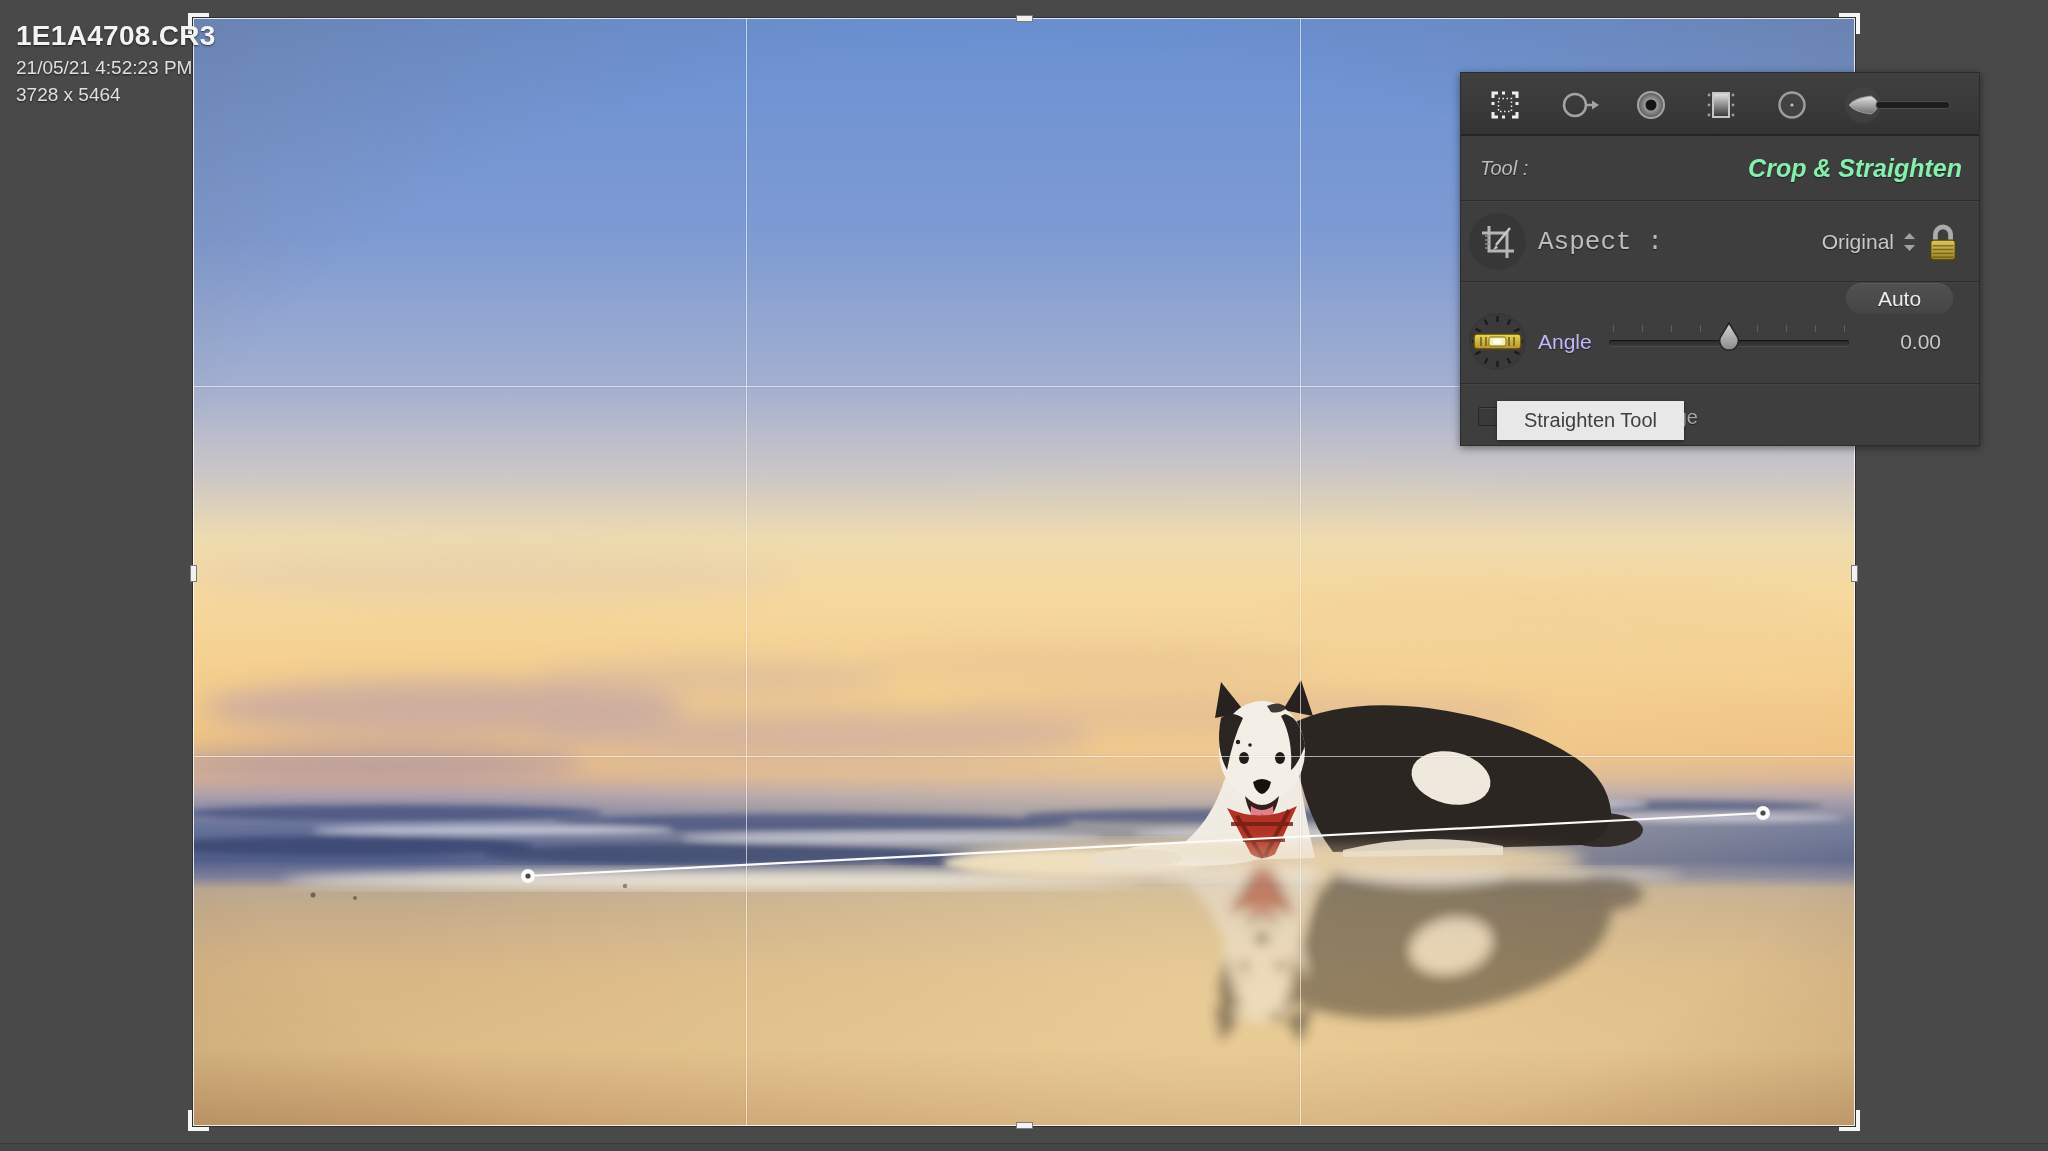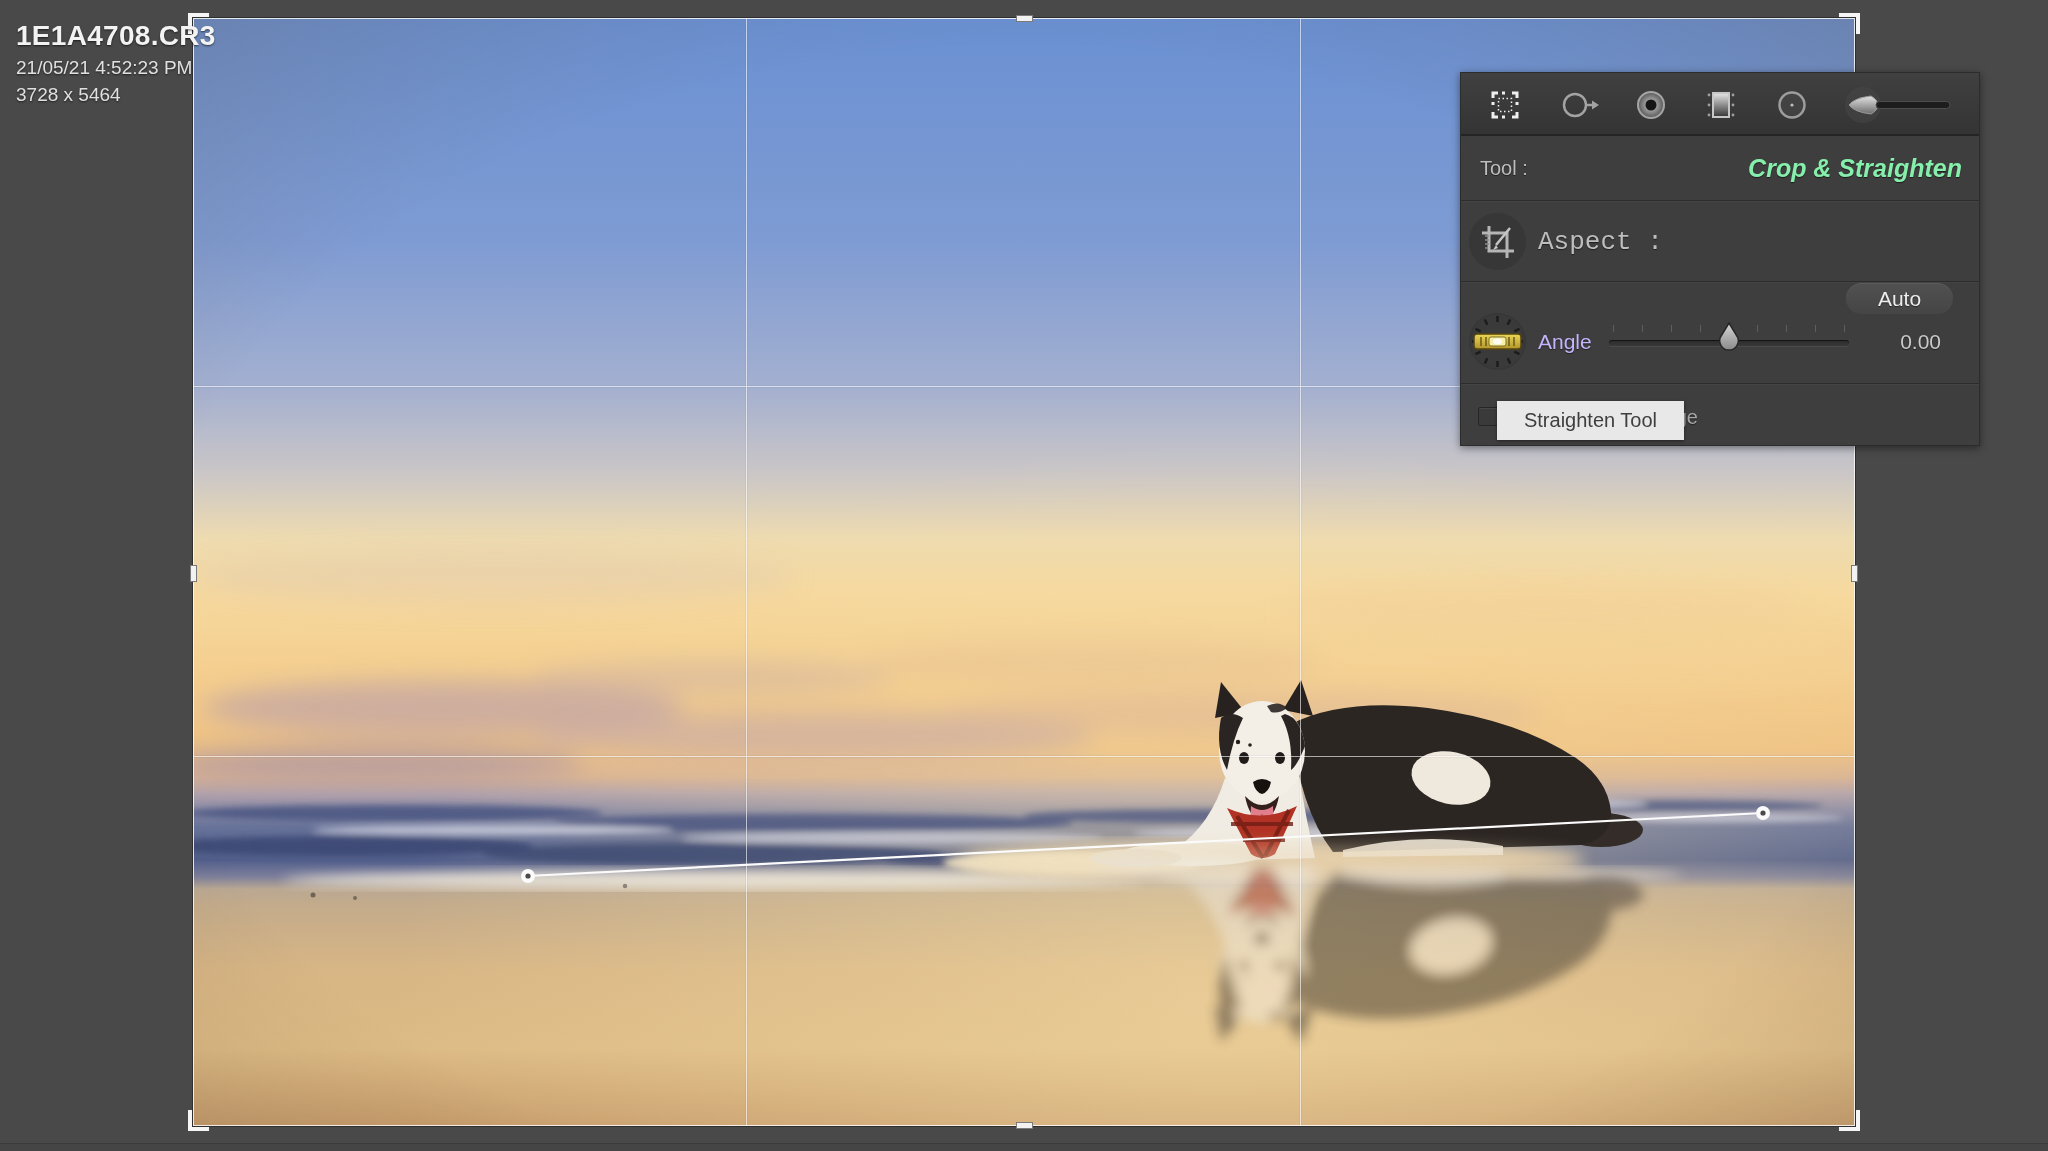--- a/index.html
+++ b/index.html
@@ -36,21 +36,21 @@
     z-index:60;box-shadow:0 2px 8px rgba(0,0,0,.45);border:1px solid #2c2c2c;box-sizing:border-box;
     color:#b9b9b9;font-size:20px;}
   .panel *{box-sizing:border-box;}
   .tool-strip{position:absolute;left:0;top:0;right:0;height:63px;
     background:linear-gradient(#404040,#343434);border-bottom:2px solid #242424;}
   .tool-btn{position:absolute;top:10px;width:44px;height:44px;display:flex;align-items:center;justify-content:center;}
   .tool-btn.wide{width:120px;justify-content:flex-start;}
   .sep-row{border-bottom:1px solid rgba(0,0,0,.28);box-shadow:0 1px 0 rgba(255,255,255,.035);}
   .tool-row{position:absolute;left:0;top:63px;right:0;height:65px;display:flex;align-items:center;
     padding:0 17px 0 19px;}
-  .tool-label{color:#bdbdbd;text-shadow:0 1px 1px rgba(0,0,0,.5);}
+  .tool-label{color:#bdbdbd;text-shadow:0 1px 1px rgba(0,0,0,.5);font-style:italic;}
   .tool-value{margin-left:auto;color:#86efac;font-weight:bold;font-size:25px;text-shadow:0 1px 1px rgba(0,0,0,.55);font-style:italic;}
   .aspect-row{position:absolute;left:0;top:128px;right:0;height:81px;}
   .icon-disc{position:absolute;width:57px;height:57px;border-radius:50%;background:#373737;
     display:flex;align-items:center;justify-content:center;}
   .aspect-row .icon-disc{left:8px;top:12px;}
   .aspect-label{position:absolute;left:77px;top:0;height:81px;display:flex;align-items:center;
     font-size:26px;color:#bdbdbd;text-shadow:0 1px 1px rgba(0,0,0,.5);font-family:Liberation Mono, monospace;}
   .aspect-right{position:absolute;right:18px;top:0;height:81px;display:flex;align-items:center;gap:9px;}
   .aspect-value{color:#c9c9c9;font-size:21px;text-shadow:0 1px 1px rgba(0,0,0,.5);}
   .angle-section{position:absolute;left:0;top:200px;right:0;height:111px;}
@@ -316,20 +316,38 @@
           <g stroke="#b5b5b5" fill="none" stroke-width="3">
             <path d="M13 6 V31 H38"></path>
             <path d="M6 13 H31 V38"></path>
           </g>
           <path d="M9 16 h4 M9 20 h4 M9 24 h4 M9 28 h3" stroke="#8b8b8b" stroke-width="1.5"></path>
           <path d="M34 8 L20 25" stroke="#c6c6c6" stroke-width="2.5"></path>
           <path d="M20 25 L17 30 L22 28 Z" fill="#c6c6c6"></path>
         </svg>
       </div>
       <div class="aspect-label">Aspect :</div>
+      <div class="aspect-right">
+        <span class="aspect-value">Original</span>
+        <svg width="13" height="20" viewBox="0 0 13 20">
+          <path d="M6.5 1 L12 7 H1 Z" fill="#a2a2a2"></path>
+          <path d="M6.5 19 L1 13 H12 Z" fill="#a2a2a2"></path>
+        </svg>
+        <svg width="36" height="42" viewBox="0 0 38 44">
+          <defs>
+              <linearGradient id="goldg" x1="0" y1="0" x2="0" y2="1">
+            <stop offset="0" stop-color="#ddc75e"></stop>
+                <stop offset="1" stop-color="#97801f"></stop>
+              </linearGradient>
+            </defs>
+          <path d="M11 21 V14 a8 8 0 0 1 16 0 V21" stroke="#ababab" stroke-width="5" fill="none"></path>
+          <rect x="6" y="20" width="26" height="21" rx="3" fill="url(#goldg)" stroke="#4e4310" stroke-width="1.5"></rect>
+          <path d="M8 26 H30 M8 30 H30 M8 34 H30 M8 38 H30" stroke="rgba(60,48,6,.5)" stroke-width="1.5"></path>
+        </svg>
+      </div>
     </div>
 
     <div class="angle-section sep-row">
       <button class="auto-btn">Auto</button>
       <div class="icon-disc">
         <svg width="57" height="57" viewBox="0 0 57 57">
           <circle cx="28.5" cy="28.5" r="27" fill="#3a3a3a"></circle>
           <g stroke="#1c1c1c" stroke-width="2.5">
             <path d="M28.5 3 V9 M28.5 48 V54 M3 28.5 H9 M48 28.5 H54"></path>
             <path d="M15.8 6.5 L18.3 11.7 M38.7 45.3 L41.2 50.5 M6.5 15.8 L11.7 18.3 M45.3 38.7 L50.5 41.2"></path>

